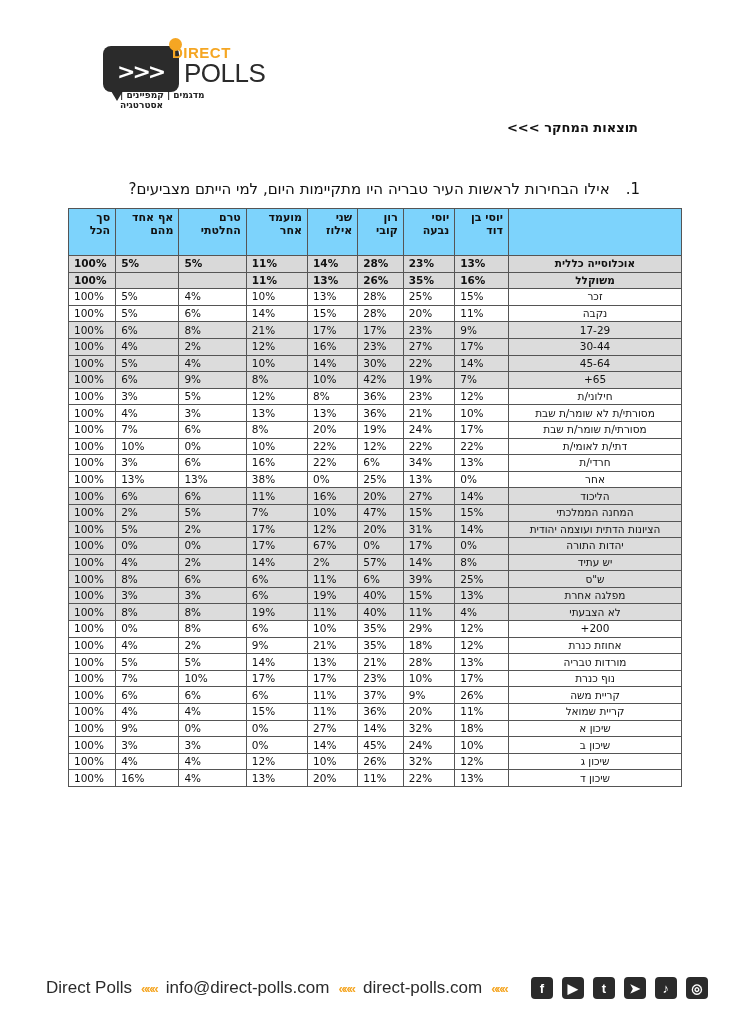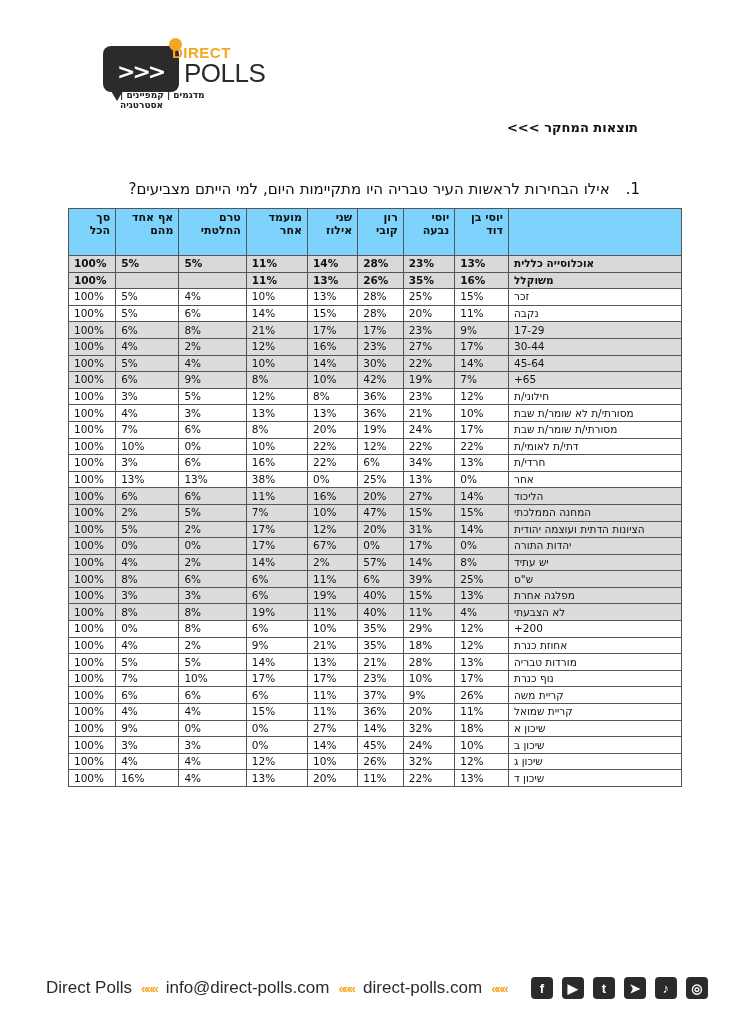--- a/index.html
+++ b/index.html
@@ -12,21 +12,21 @@
   .logo .direct{position:absolute;left:72px;top:6px;color:#f5a623;font-weight:bold;font-size:15px;font-family:"Liberation Sans",sans-serif;letter-spacing:0.5px;}
   .logo .polls{position:absolute;left:84px;top:20px;color:#2b2b2b;font-size:26px;font-family:"Liberation Sans",sans-serif;letter-spacing:-0.5px;}
   .logo .tagline{position:absolute;left:20px;top:52px;width:130px;font-size:9px;color:#222;direction:rtl;text-align:left;font-weight:bold;}
   .section-title{position:absolute;right:112px;top:120px;font-weight:bold;font-size:13px;direction:rtl;}
   .question{position:absolute;right:110px;top:180px;font-weight:normal;font-size:15px;direction:rtl;}
   .question .num{margin-left:16px;}
   table.results{position:absolute;left:68px;top:208px;width:614px;border-collapse:collapse;direction:rtl;font-family:"DejaVu Sans",sans-serif;font-size:10.5px;}
   table.results td, table.results th{border:1px solid #555;padding:0 5px;height:15.6px;line-height:15px;}
   table.results th{background:#7dd3fc;font-weight:bold;text-align:right;vertical-align:top;font-size:11px;line-height:13px;padding-top:2px;height:44px;}
   table.results td{text-align:left;}
-  table.results td.label{text-align:left;width:162px;}
+  table.results td.label{text-align:center;width:162px;}
   table.results tr.bold td{font-weight:bold;background:#d9d9d9;}
   table.results tr.shade td{background:#dcdcdc;}
   .footer{position:absolute;left:46px;top:977px;display:flex;align-items:center;font-family:"Liberation Sans",sans-serif;font-size:17px;color:#2b2b2b;}
   .footer .sep{color:#f5a623;font-weight:bold;margin:0 9px;font-size:13px;letter-spacing:-2px;}
   .social{display:flex;margin-left:6px;}
   .social .ic{width:22px;height:22px;background:#2b2b2b;border-radius:4px;color:#fff;font-size:13px;font-weight:bold;display:flex;align-items:center;justify-content:center;margin-left:9px;}
 </style>
 </head>
 <body>
 

